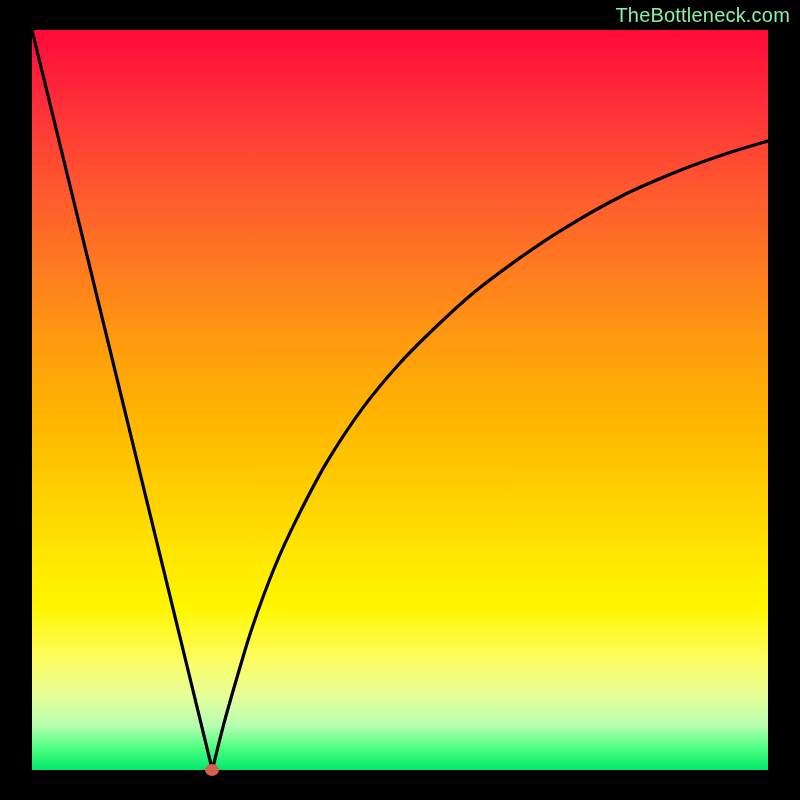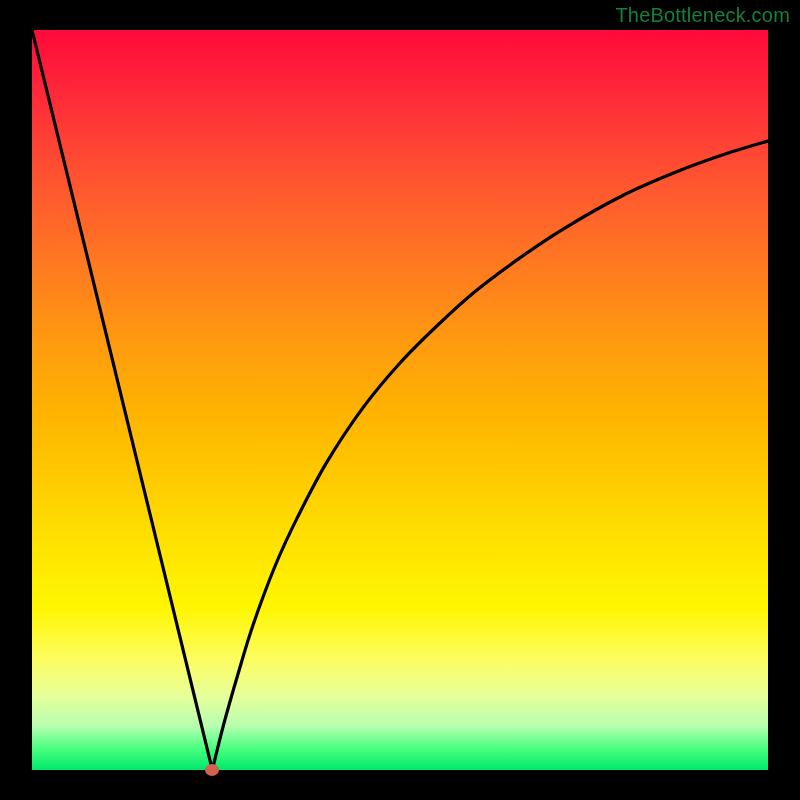--- a/index.html
+++ b/index.html
@@ -49,21 +49,21 @@
     position: absolute;
     left: 0; top: 0;
     width: 100%;
     height: 100%;
     display: block;
   }
   .watermark {
     position: absolute;
     top: 4px;
     right: 10px;
-    color: #15803d;
+    color: #86efac;
     font-size: 20px;
     letter-spacing: 0.2px;
     user-select: none;
   }
   .min-dot {
     position: absolute;
     width: 14px;
     height: 12px;
     border-radius: 50% / 50%;
     background: #d4604f;

